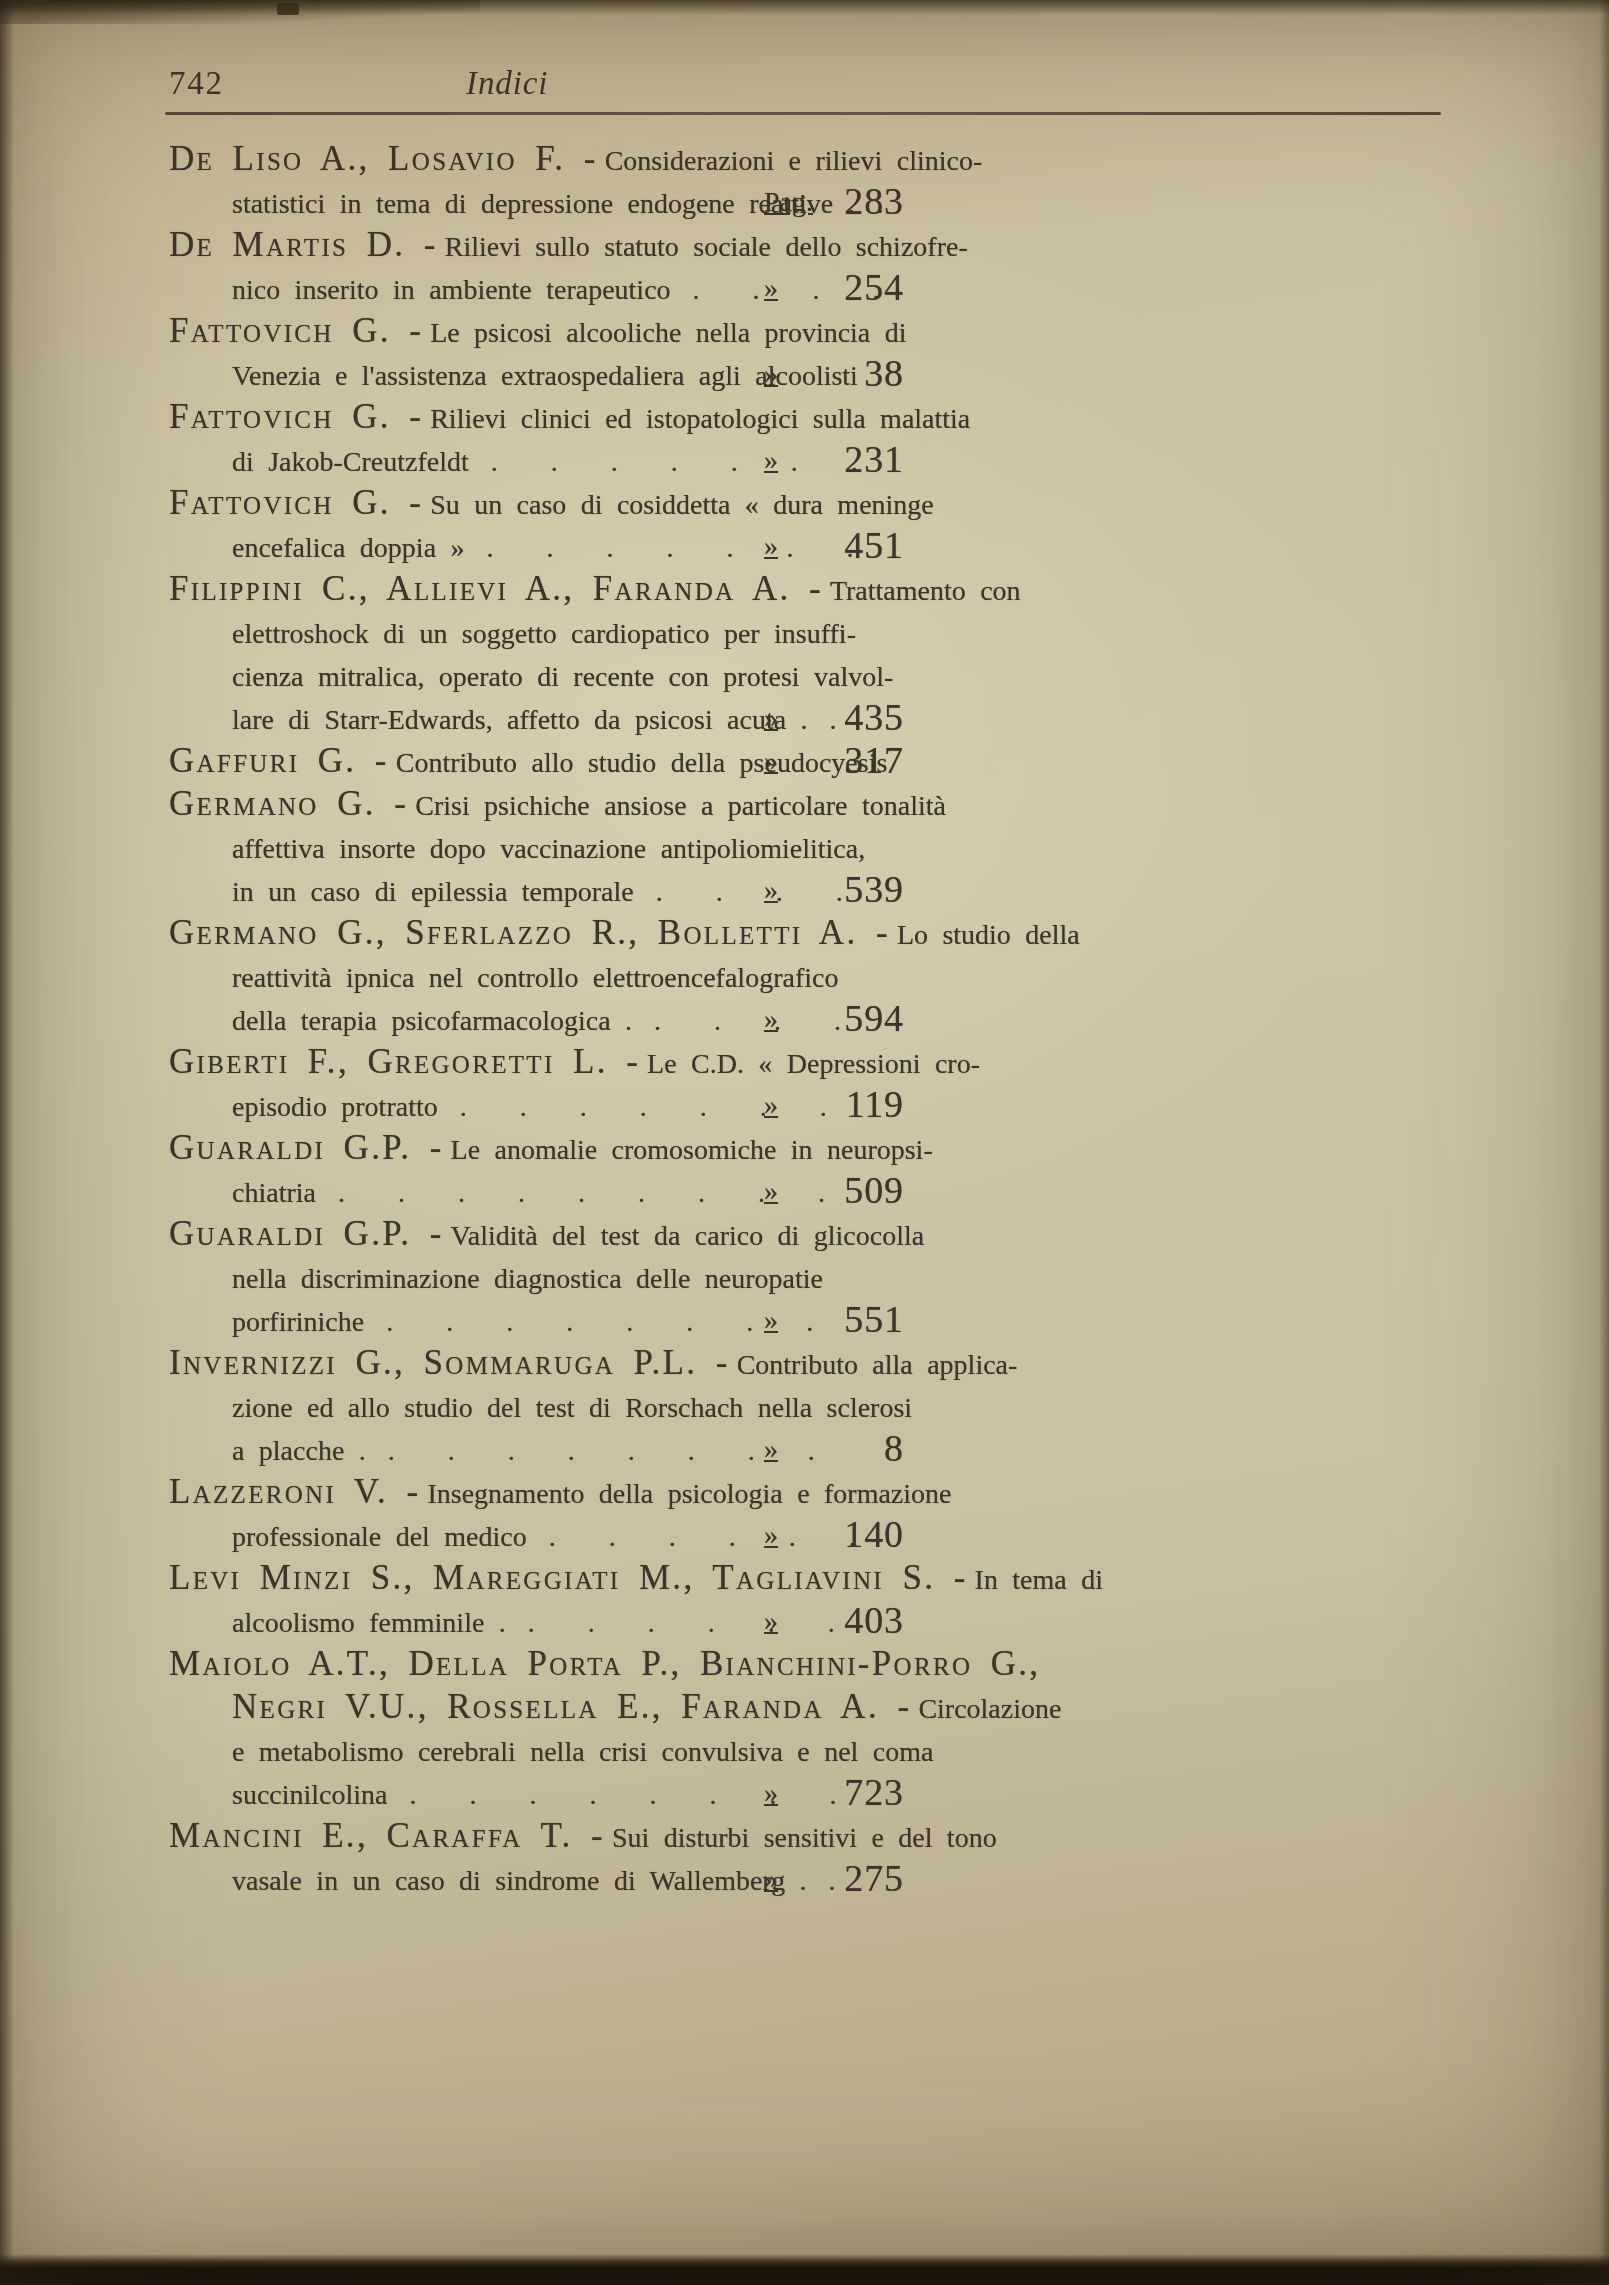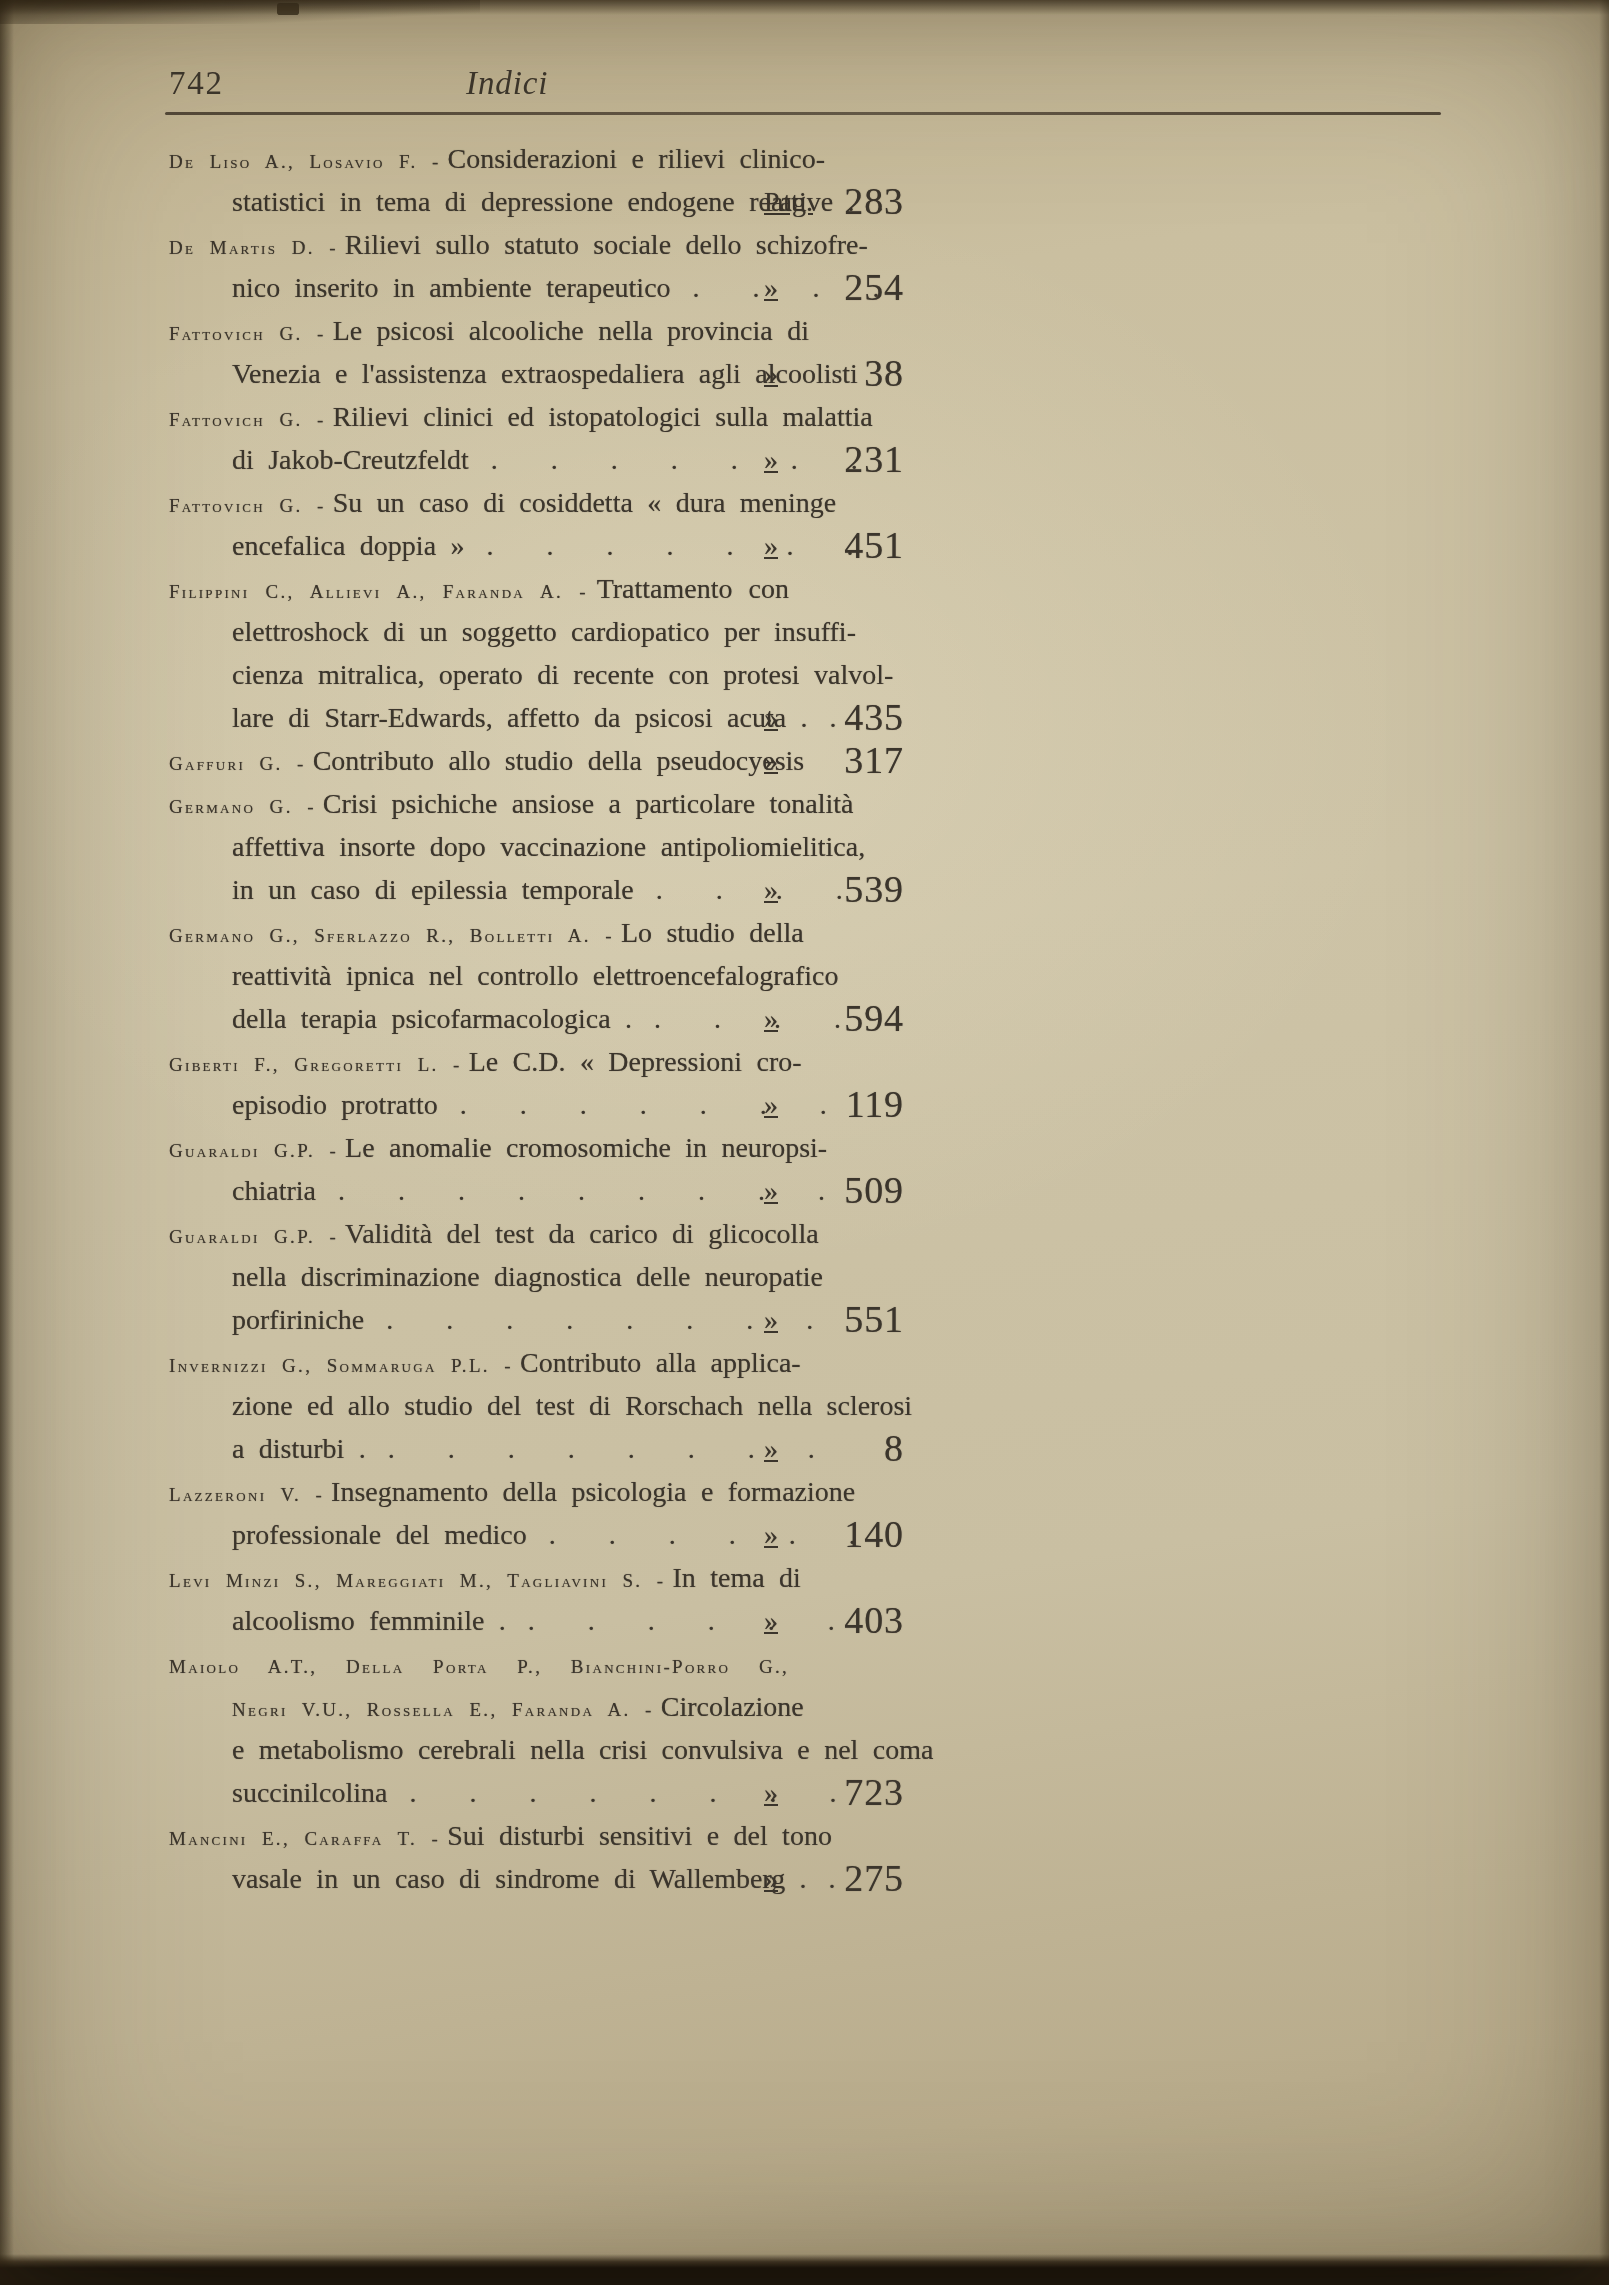--- a/index.html
+++ b/index.html
@@ -39,21 +39,21 @@
     border-radius:1.8px;}
 
   .tb{position:absolute;top:137px;left:0;width:100%;}
   .line{position:relative;height:43px;line-height:43px;font-size:28px;
     padding-left:169px;white-space:nowrap;
     text-shadow:0 0 0.9px rgba(50,42,32,.55);}
   .line.i1{padding-left:232px;}
   .m{white-space:nowrap;}
   .line.f .m{display:inline-block;width:620px;text-align:justify;text-align-last:justify;}
   .line.i1.f .m{width:557px;}
-  .sc{font-variant:small-caps;letter-spacing:2.3px;word-spacing:7.4px;font-size:19px;}
+  .sc{font-variant:small-caps;letter-spacing:2.3px;word-spacing:7.4px;font-size:35px;}
   .it{word-spacing:7.4px;}
   .d{margin-left:22px;word-spacing:46px;color:#3b352c;}
   .r{position:absolute;left:764px;top:0;line-height:43px;text-decoration:underline;}
   .p{position:absolute;left:812px;top:0;width:92px;text-align:right;line-height:43px;
      font-size:38px;letter-spacing:0.9px;}
 </style>
 </head>
 <body>
 
 <div class="photo">
@@ -88,21 +88,21 @@
       <div class="line i1"><span class="m"><span class="sc"></span> <span class="it">della terapia psicofarmacologica .</span></span><span class="d">. . . .</span><span class="r">»</span><span class="p">594</span></div>
       <div class="line i0 f"><span class="m"><span class="sc">Giberti F., Gregoretti L. -</span> <span class="it">Le C.D. « Depressioni cro-</span></span><span class="d"></span><span class="r"></span><span class="p"></span></div>
       <div class="line i1"><span class="m"><span class="sc"></span> <span class="it">episodio protratto</span></span><span class="d">. . . . . . .</span><span class="r">»</span><span class="p">119</span></div>
       <div class="line i0 f"><span class="m"><span class="sc">Guaraldi G.P. -</span> <span class="it">Le anomalie cromosomiche in neuropsi-</span></span><span class="d"></span><span class="r"></span><span class="p"></span></div>
       <div class="line i1"><span class="m"><span class="sc"></span> <span class="it">chiatria</span></span><span class="d">. . . . . . . . .</span><span class="r">»</span><span class="p">509</span></div>
       <div class="line i0 f"><span class="m"><span class="sc">Guaraldi G.P. -</span> <span class="it">Validità del test da carico di glicocolla</span></span><span class="d"></span><span class="r"></span><span class="p"></span></div>
       <div class="line i1 f"><span class="m"><span class="sc"></span> <span class="it">nella discriminazione diagnostica delle neuropatie</span></span><span class="d"></span><span class="r"></span><span class="p"></span></div>
       <div class="line i1"><span class="m"><span class="sc"></span> <span class="it">porfiriniche</span></span><span class="d">. . . . . . . .</span><span class="r">»</span><span class="p">551</span></div>
       <div class="line i0 f"><span class="m"><span class="sc">Invernizzi G., Sommaruga P.L. -</span> <span class="it">Contributo alla applica-</span></span><span class="d"></span><span class="r"></span><span class="p"></span></div>
       <div class="line i1 f"><span class="m"><span class="sc"></span> <span class="it">zione ed allo studio del test di Rorschach nella sclerosi</span></span><span class="d"></span><span class="r"></span><span class="p"></span></div>
-      <div class="line i1"><span class="m"><span class="sc"></span> <span class="it">a disturbi .</span></span><span class="d">. . . . . . . .</span><span class="r">»</span><span class="p">8</span></div>
+      <div class="line i1"><span class="m"><span class="sc"></span> <span class="it">a placche .</span></span><span class="d">. . . . . . . .</span><span class="r">»</span><span class="p">8</span></div>
       <div class="line i0 f"><span class="m"><span class="sc">Lazzeroni V. -</span> <span class="it">Insegnamento della psicologia e formazione</span></span><span class="d"></span><span class="r"></span><span class="p"></span></div>
       <div class="line i1"><span class="m"><span class="sc"></span> <span class="it">professionale del medico</span></span><span class="d">. . . . . .</span><span class="r">»</span><span class="p">140</span></div>
       <div class="line i0 f"><span class="m"><span class="sc">Levi Minzi S., Mareggiati M., Tagliavini S. -</span> <span class="it">In tema di</span></span><span class="d"></span><span class="r"></span><span class="p"></span></div>
       <div class="line i1"><span class="m"><span class="sc"></span> <span class="it">alcoolismo femminile .</span></span><span class="d">. . . . . .</span><span class="r">»</span><span class="p">403</span></div>
       <div class="line i0 f"><span class="m"><span class="sc">Maiolo A.T., Della Porta P., Bianchini-Porro G.,</span> <span class="it"></span></span><span class="d"></span><span class="r"></span><span class="p"></span></div>
       <div class="line i1 f"><span class="m"><span class="sc">Negri V.U., Rossella E., Faranda A. -</span> <span class="it">Circolazione</span></span><span class="d"></span><span class="r"></span><span class="p"></span></div>
       <div class="line i1 f"><span class="m"><span class="sc"></span> <span class="it">e metabolismo cerebrali nella crisi convulsiva e nel coma</span></span><span class="d"></span><span class="r"></span><span class="p"></span></div>
       <div class="line i1"><span class="m"><span class="sc"></span> <span class="it">succinilcolina</span></span><span class="d">. . . . . . . .</span><span class="r">»</span><span class="p">723</span></div>
       <div class="line i0 f"><span class="m"><span class="sc">Mancini E., Caraffa T. -</span> <span class="it">Sui disturbi sensitivi e del tono</span></span><span class="d"></span><span class="r"></span><span class="p"></span></div>
       <div class="line i1"><span class="m"><span class="sc"></span> <span class="it">vasale in un caso di sindrome di Wallemberg .</span></span><span class="d">.</span><span class="r">»</span><span class="p">275</span></div>

